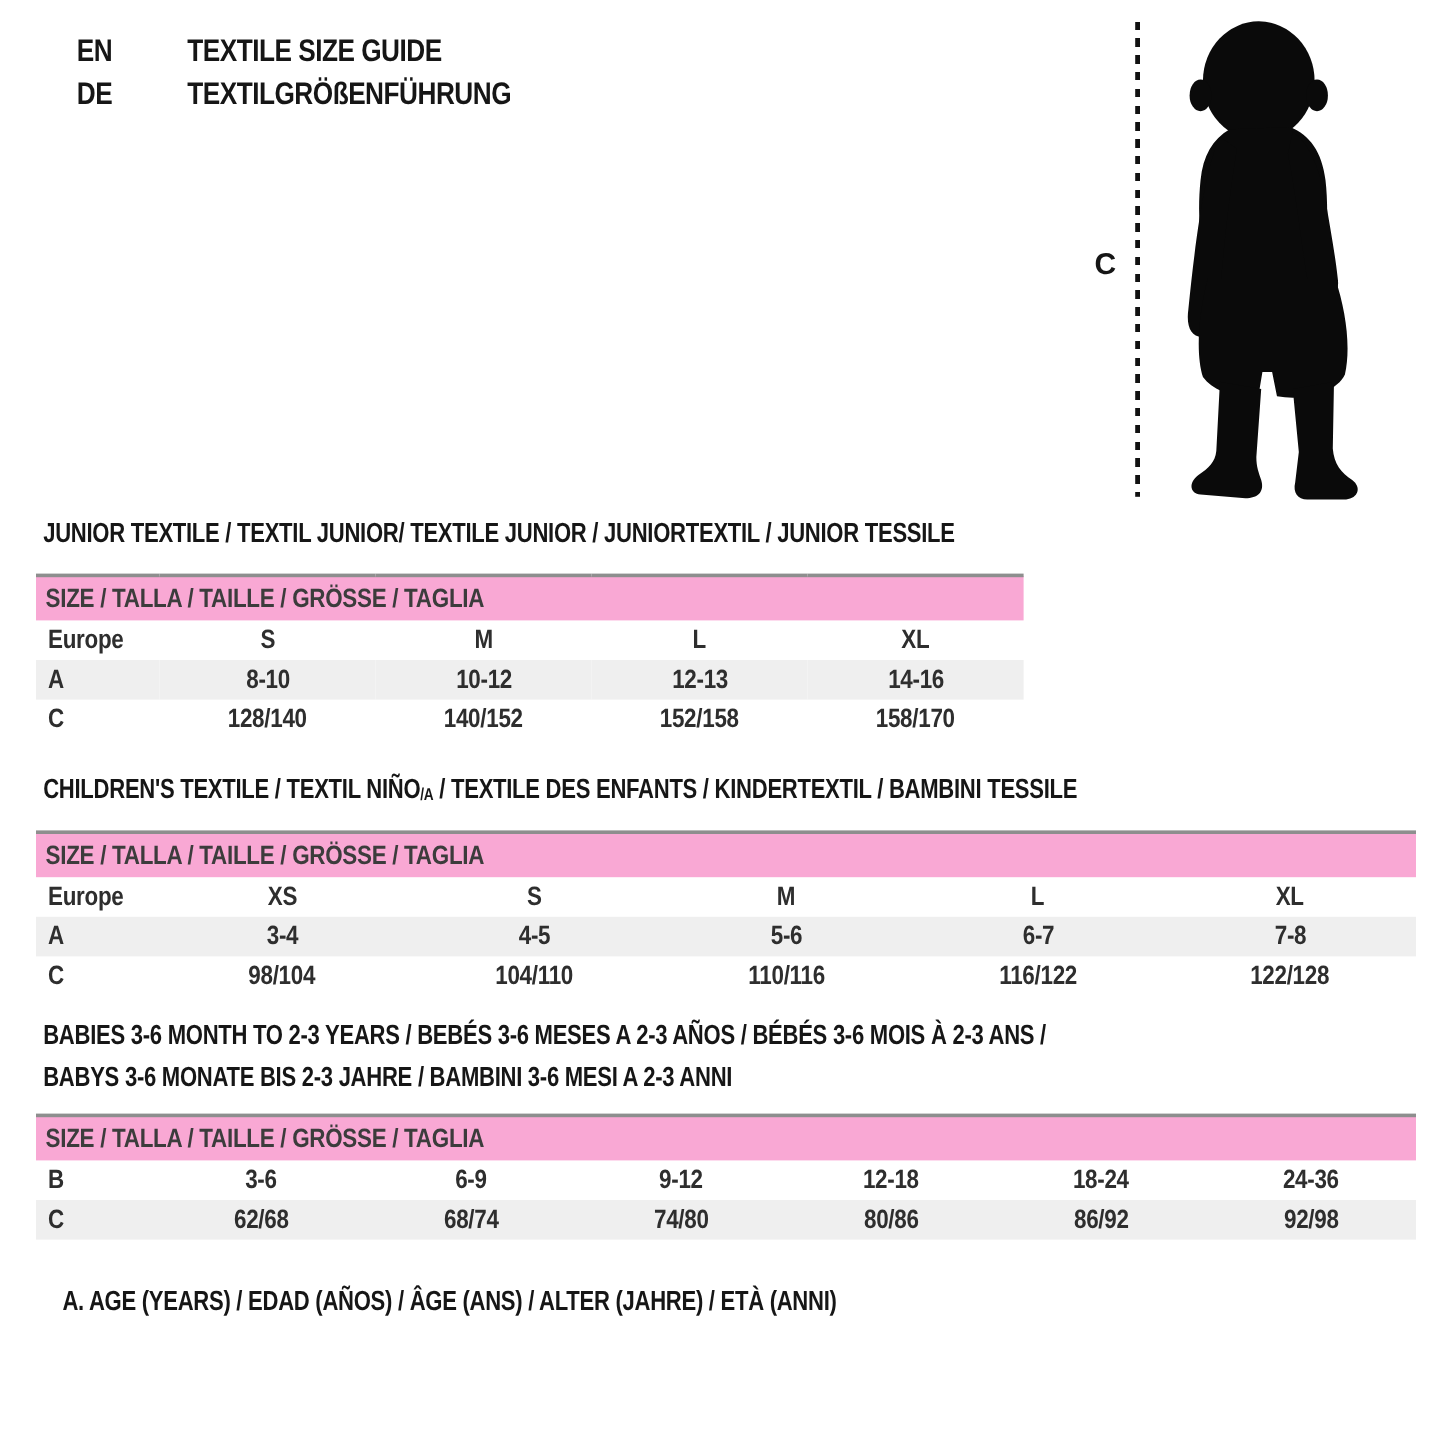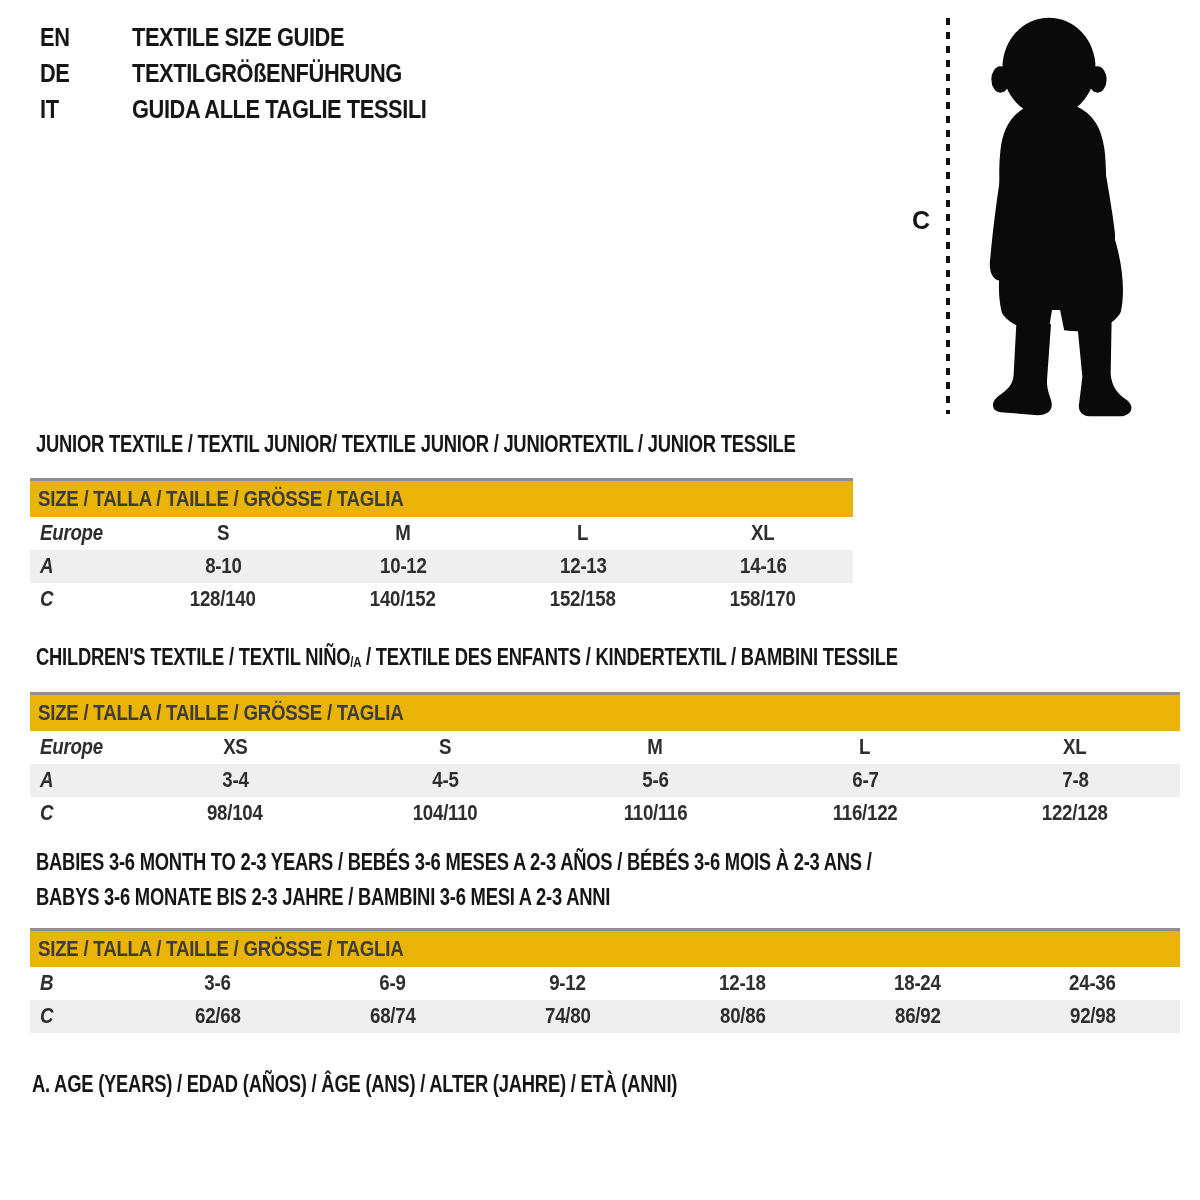--- a/index.html
+++ b/index.html
@@ -8,21 +8,21 @@
     position: relative;
     background: #ffffff;
     font-family: "Liberation Sans", sans-serif;
     color: #1c1c1c;
     overflow: hidden;
   }
   .abs { position: absolute; }
 
   
   .lang-block { left: 40px; top: 22px; }
-  .lang-row { display: flex; height: 36px; align-items: flex-start; }
+  .lang-row { display: flex; height: 36px; align-items: flex-end; margin-left: 24px; }
   .lang-code, .lang-label {
     font-weight: 700; font-size: 26px; white-space: nowrap;
     transform: scaleX(0.84); transform-origin: left center;
     letter-spacing: -0.5px; color: #161616;
   }
   .lang-code { width: 92px; flex: 0 0 92px; }
 
   
   .measure-line {
     left: 946px; top: 18px; width: 4px; height: 396px;
@@ -37,26 +37,26 @@
   .sec-title {
     font-weight: 700; font-size: 23px; white-space: nowrap;
     transform: scaleX(0.80); transform-origin: left center;
     letter-spacing: -0.3px; color: #161616;
   }
   .sub-sm { font-size: 0.62em; vertical-align: -0.12em; }
 
   
   table { border-collapse: collapse; table-layout: fixed; }
   th {
-    background: #eab308; border-top: 3px solid #8e8e8e;
+    background: #f9a8d4; border-top: 3px solid #8e8e8e;
     height: 37px; text-align: left; padding: 0 0 0 8px;
     font-weight: 700; color: #3c3c3c;
   }
   td { height: 33px; text-align: center; font-weight: 700; color: #2e2e2e; vertical-align: middle; }
-  td.lbl { text-align: left; padding-left: 10px; font-style: italic; }
+  td.lbl { text-align: left; padding-left: 10px; }
   tr.shaded td { background: #efefef; }
   .cx {
     display: inline-block; font-size: 22px; white-space: nowrap;
     transform: scaleX(0.85); transform-origin: center center; letter-spacing: -0.3px;
   }
   th .cx, td.lbl .cx { transform-origin: left center; }
 
   
   .legend-row { height: 36px; display: flex; align-items: center; }
 </style>
@@ -64,24 +64,20 @@
 <body>
 
 <div class="abs lang-block">
   <div class="lang-row">
     <span class="lang-code">EN</span>
     <span class="lang-label">TEXTILE SIZE GUIDE</span>
   </div>
   <div class="lang-row">
     <span class="lang-code">DE</span>
     <span class="lang-label">TEXTILGRÖßENFÜHRUNG</span>
-  </div>
-  <div class="lang-row">
-    <span class="lang-code">IT</span>
-    <span class="lang-label">GUIDA ALLE TAGLIE TESSILI</span>
   </div>
 </div>
 
 <div class="abs measure-line"></div>
 <div class="abs measure-label">C</div>
 <svg class="abs toddler-svg" width="182" height="406" viewBox="0 0 180 400" fill="#0a0a0a" xmlns="http://www.w3.org/2000/svg">
   <ellipse cx="88" cy="52" rx="46" ry="49"></ellipse>
   <ellipse cx="40" cy="64" rx="9" ry="13"></ellipse>
   <ellipse cx="136" cy="64" rx="9" ry="13"></ellipse>
   <path d="M64,92 C50,100 42,114 40,134 C37,162 40,195 46,222 L138,222 C144,196 146,160 143,134 C140,110 130,97 114,90 Z"></path>
@@ -209,17 +205,17 @@
       <td><span class="cx">62/68</span></td>
       <td><span class="cx">68/74</span></td>
       <td><span class="cx">74/80</span></td>
       <td><span class="cx">80/86</span></td>
       <td><span class="cx">86/92</span></td>
       <td><span class="cx">92/98</span></td>
     </tr>
   </tbody>
 </table>
 
-<div class="abs" style="left:32px; top:1066px;">
+<div class="abs" style="left:52px; top:1066px;">
   <div class="legend-row">
       <span class="sec-title">A. AGE (YEARS) / EDAD (AÑOS) / ÂGE (ANS) / ALTER (JAHRE) / ETÀ (ANNI)</span>
     </div>
 </div>
 
 </body></html>

